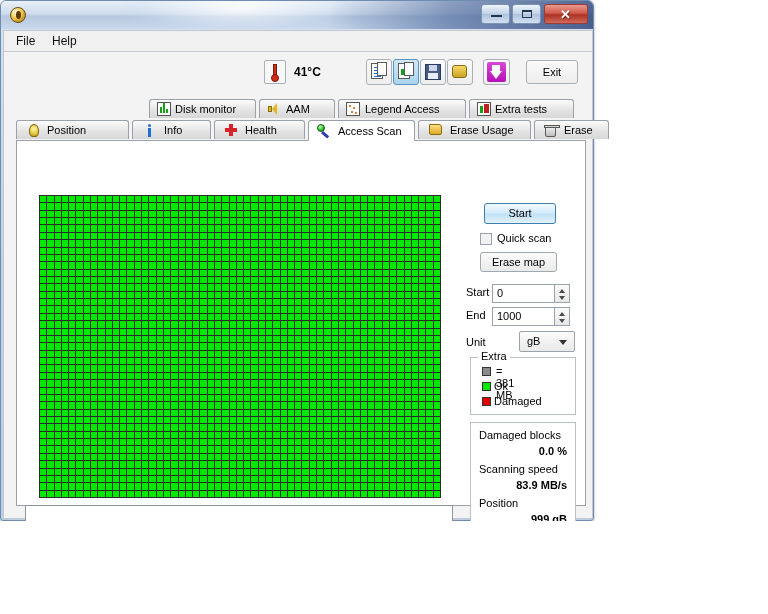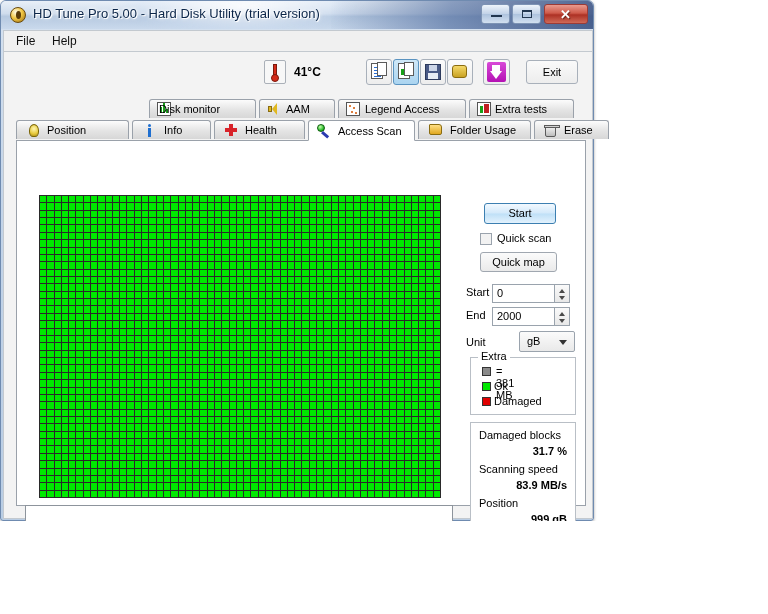--- a/index.html
+++ b/index.html
@@ -258,21 +258,20 @@
 </style>
 </head>
 <body>
 
 <div id="window">
 
   <div id="titlebar">
     <div id="title-glow"></div>
     <div id="title-dark"></div>
     <div id="app-icon"></div>
-    <div id="title-text">HD Tune Pro 5.00 - Hard Disk Utility (trial version)</div>
     <div class="winbtn" id="btn-min">
         <span class="g"></span>
       </div>
     <div class="winbtn" id="btn-max">
         <span class="g"></span>
       </div>
     <div class="winbtn" id="btn-close">
         <span class="g">✕</span>
       </div>
   </div>
@@ -326,21 +325,21 @@
     </div>
 
     <div id="tabstrip">
 
       <div class="tab row1" style="left:133px;width:107px">
         <span class="ic ic-bars" style="left:7px">
           <i style="left:2px;height:6px"></i>
             <i style="left:5px;height:10px"></i>
             <i style="left:8px;height:4px"></i>
         </span>
-        <span class="lbl" style="left:9px">Disk monitor</span>
+        <span class="lbl" style="left:25px">Disk monitor</span>
       </div>
       <div class="tab row1" style="left:243px;width:76px">
         <span class="ic ic-spk" style="left:7px"></span>
         <span class="lbl" style="left:26px">AAM</span>
       </div>
       <div class="tab row1" style="left:322px;width:128px">
         <span class="ic ic-scatter" style="left:7px">
           <i style="left:2px;top:2px"></i>
             <i style="left:6px;top:4px"></i>
             <i style="left:4px;top:8px"></i>
@@ -367,21 +366,21 @@
       <div class="tab row2" style="left:198px;width:91px">
         <span class="ic ic-cross" style="left:9px;top:2px"></span>
         <span class="lbl" style="left:30px">Health</span>
       </div>
       <div class="tab selected row2" style="left:292px;width:107px">
         <span class="ic ic-mag" style="left:8px;top:3px"></span>
         <span class="lbl" style="left:29px;top:4px">Access Scan</span>
       </div>
       <div class="tab row2" style="left:402px;width:113px">
         <span class="ic ic-folder" style="left:10px;top:3px;width:13px;height:11px"></span>
-        <span class="lbl" style="left:31px">Folder Usage</span>
+        <span class="lbl" style="left:31px">Erase Usage</span>
       </div>
       <div class="tab row2" style="left:518px;width:75px">
         <span class="ic ic-trash" style="left:10px;top:5px;width:11px;height:11px"></span>
         <span class="lbl" style="left:29px">Erase</span>
       </div>
     </div>
 
     <div id="tabpage">
       <div id="grid-wrap">
         <div id="grid" style="grid-template-columns: repeat(55, 1fr); grid-template-rows: repeat(41, 1fr); background: rgb(42, 42, 42); border-color: rgb(42, 42, 42);">
@@ -2645,34 +2644,34 @@
       <div id="logbox"></div>
     </div>
 
     <div id="start-btn">Start</div>
 
     <div id="quick-row">
       <span id="quick-box"></span>
       <span id="quick-lbl">Quick scan</span>
     </div>
 
-    <div id="speedmap-btn">Quick map</div>
+    <div id="speedmap-btn">Erase map</div>
 
     <div class="fld-lbl" id="lbl-start">Start</div>
     <div class="spin" id="spin-start">
       <span class="v">0</span>
       <span class="btns">
         <i class="up"></i>
         <i class="dn"></i>
       </span>
     </div>
 
     <div class="fld-lbl" id="lbl-end">End</div>
     <div class="spin" id="spin-end">
-      <span class="v">2000</span>
+      <span class="v">1000</span>
       <span class="btns">
         <i class="up"></i>
         <i class="dn"></i>
       </span>
     </div>
 
     <div class="fld-lbl" id="lbl-unit">Unit</div>
     <div id="unit-select">
       <span id="unit-text">gB</span>
       <span id="unit-arrow"></span>
@@ -2688,21 +2687,21 @@
       <span class="lg-sw" style="background: rgb(0, 232, 0);"></span>
       <span class="t">Ok</span>
     </div>
     <div class="lg-row" id="lg3">
       <span class="lg-sw" style="background: rgb(224, 0, 0);"></span>
       <span class="t">Damaged</span>
     </div>
 
     <div id="stats-box">
       <span class="st-lbl" id="st1l">Damaged blocks</span>
-      <span class="st-val" id="st1v">31.7 %</span>
+      <span class="st-val" id="st1v">0.0 %</span>
       <span class="st-lbl" id="st2l">Scanning speed</span>
       <span class="st-val" id="st2v">83.9 MB/s</span>
       <span class="st-lbl" id="st3l">Position</span>
       <span class="st-val" id="st3v">999 gB</span>
       <span class="st-lbl" id="st4l">Elapsed time</span>
       <span class="st-val" id="st4v">3:08:22</span>
     </div>
 
   </div>
 </div>

